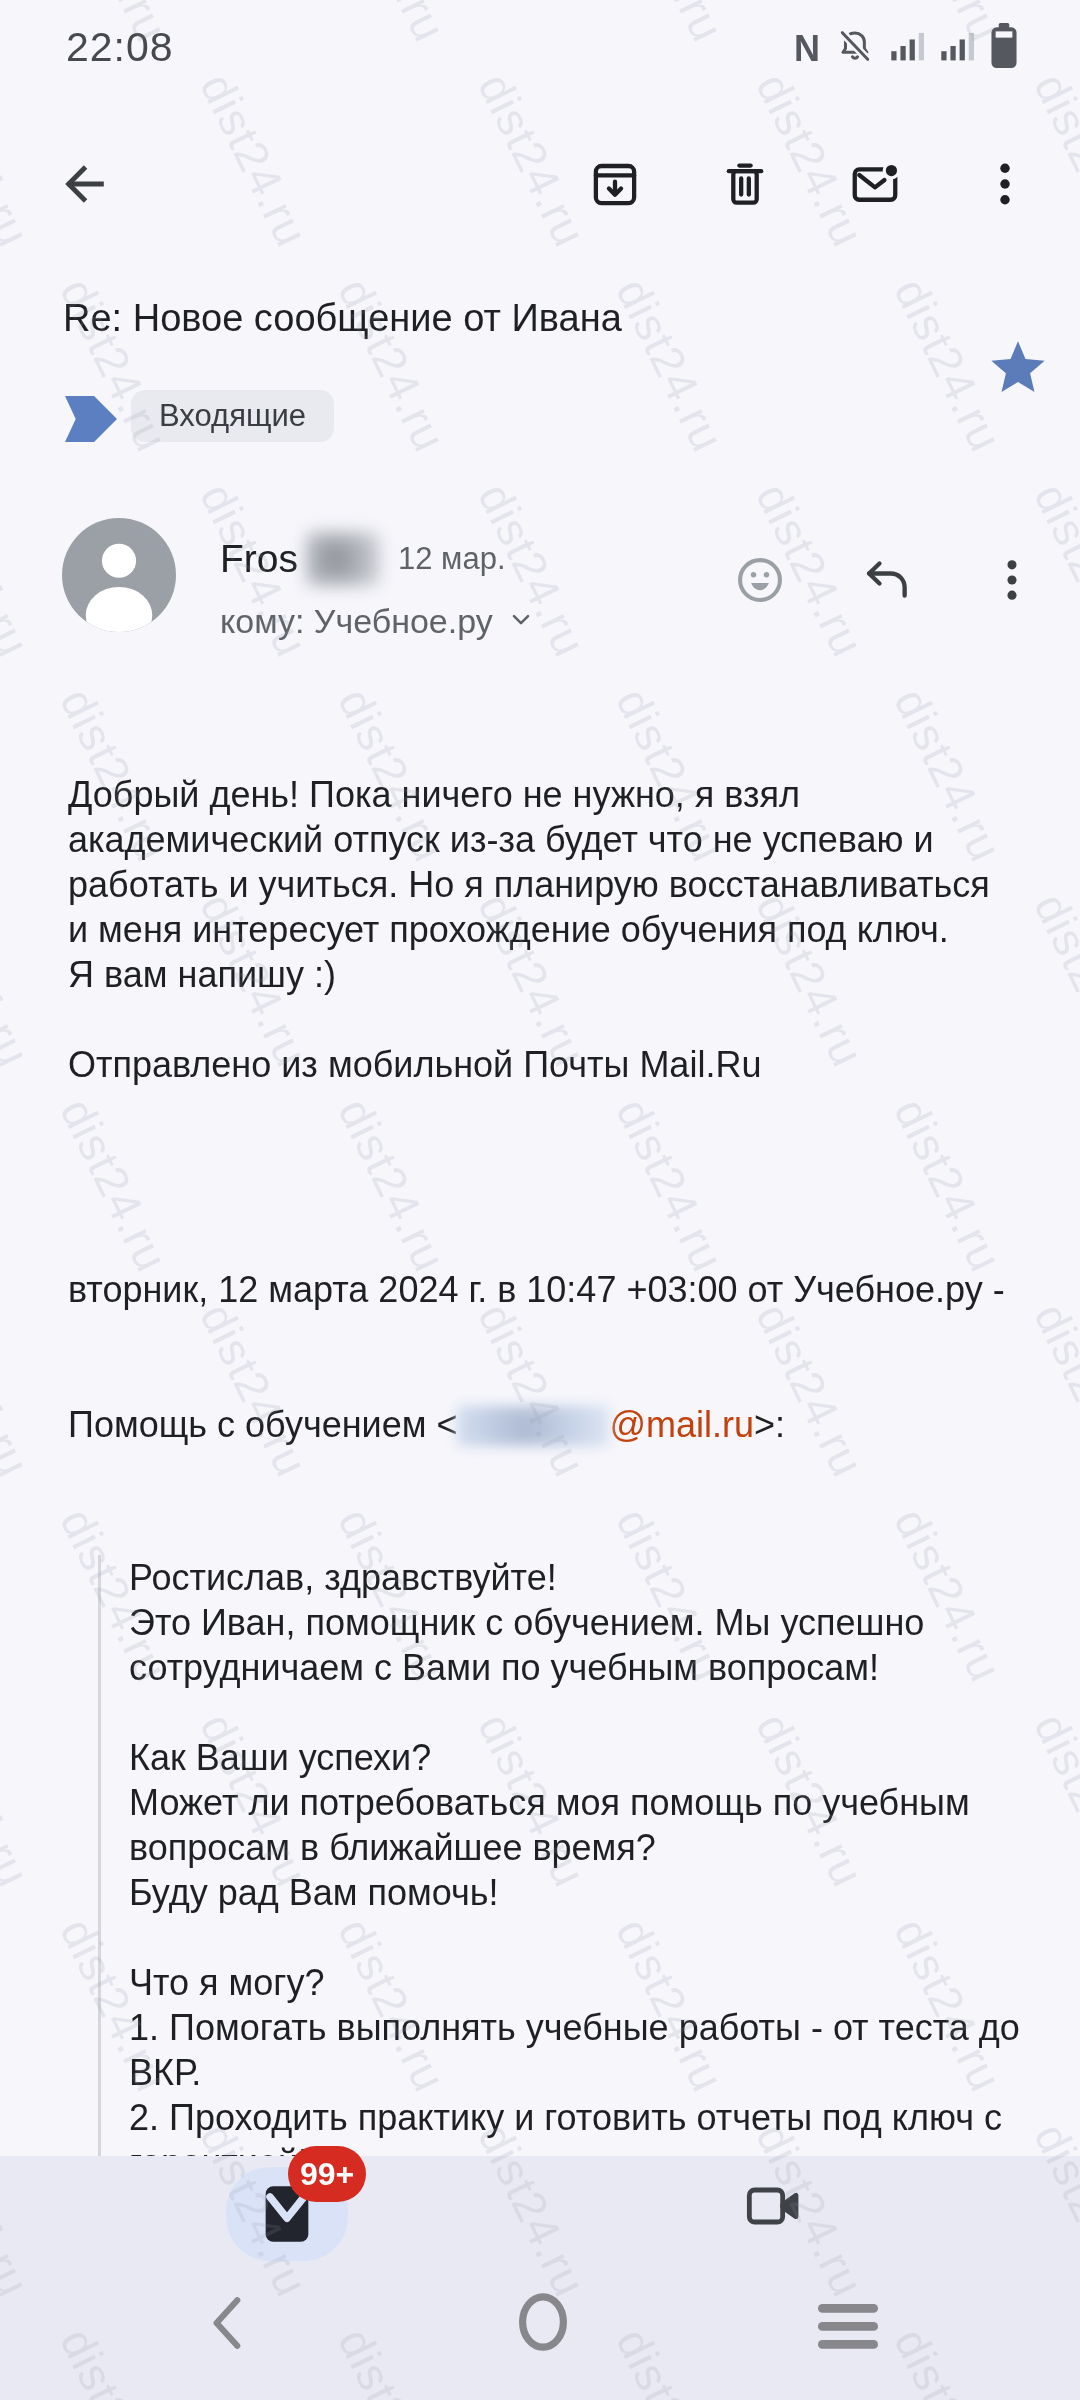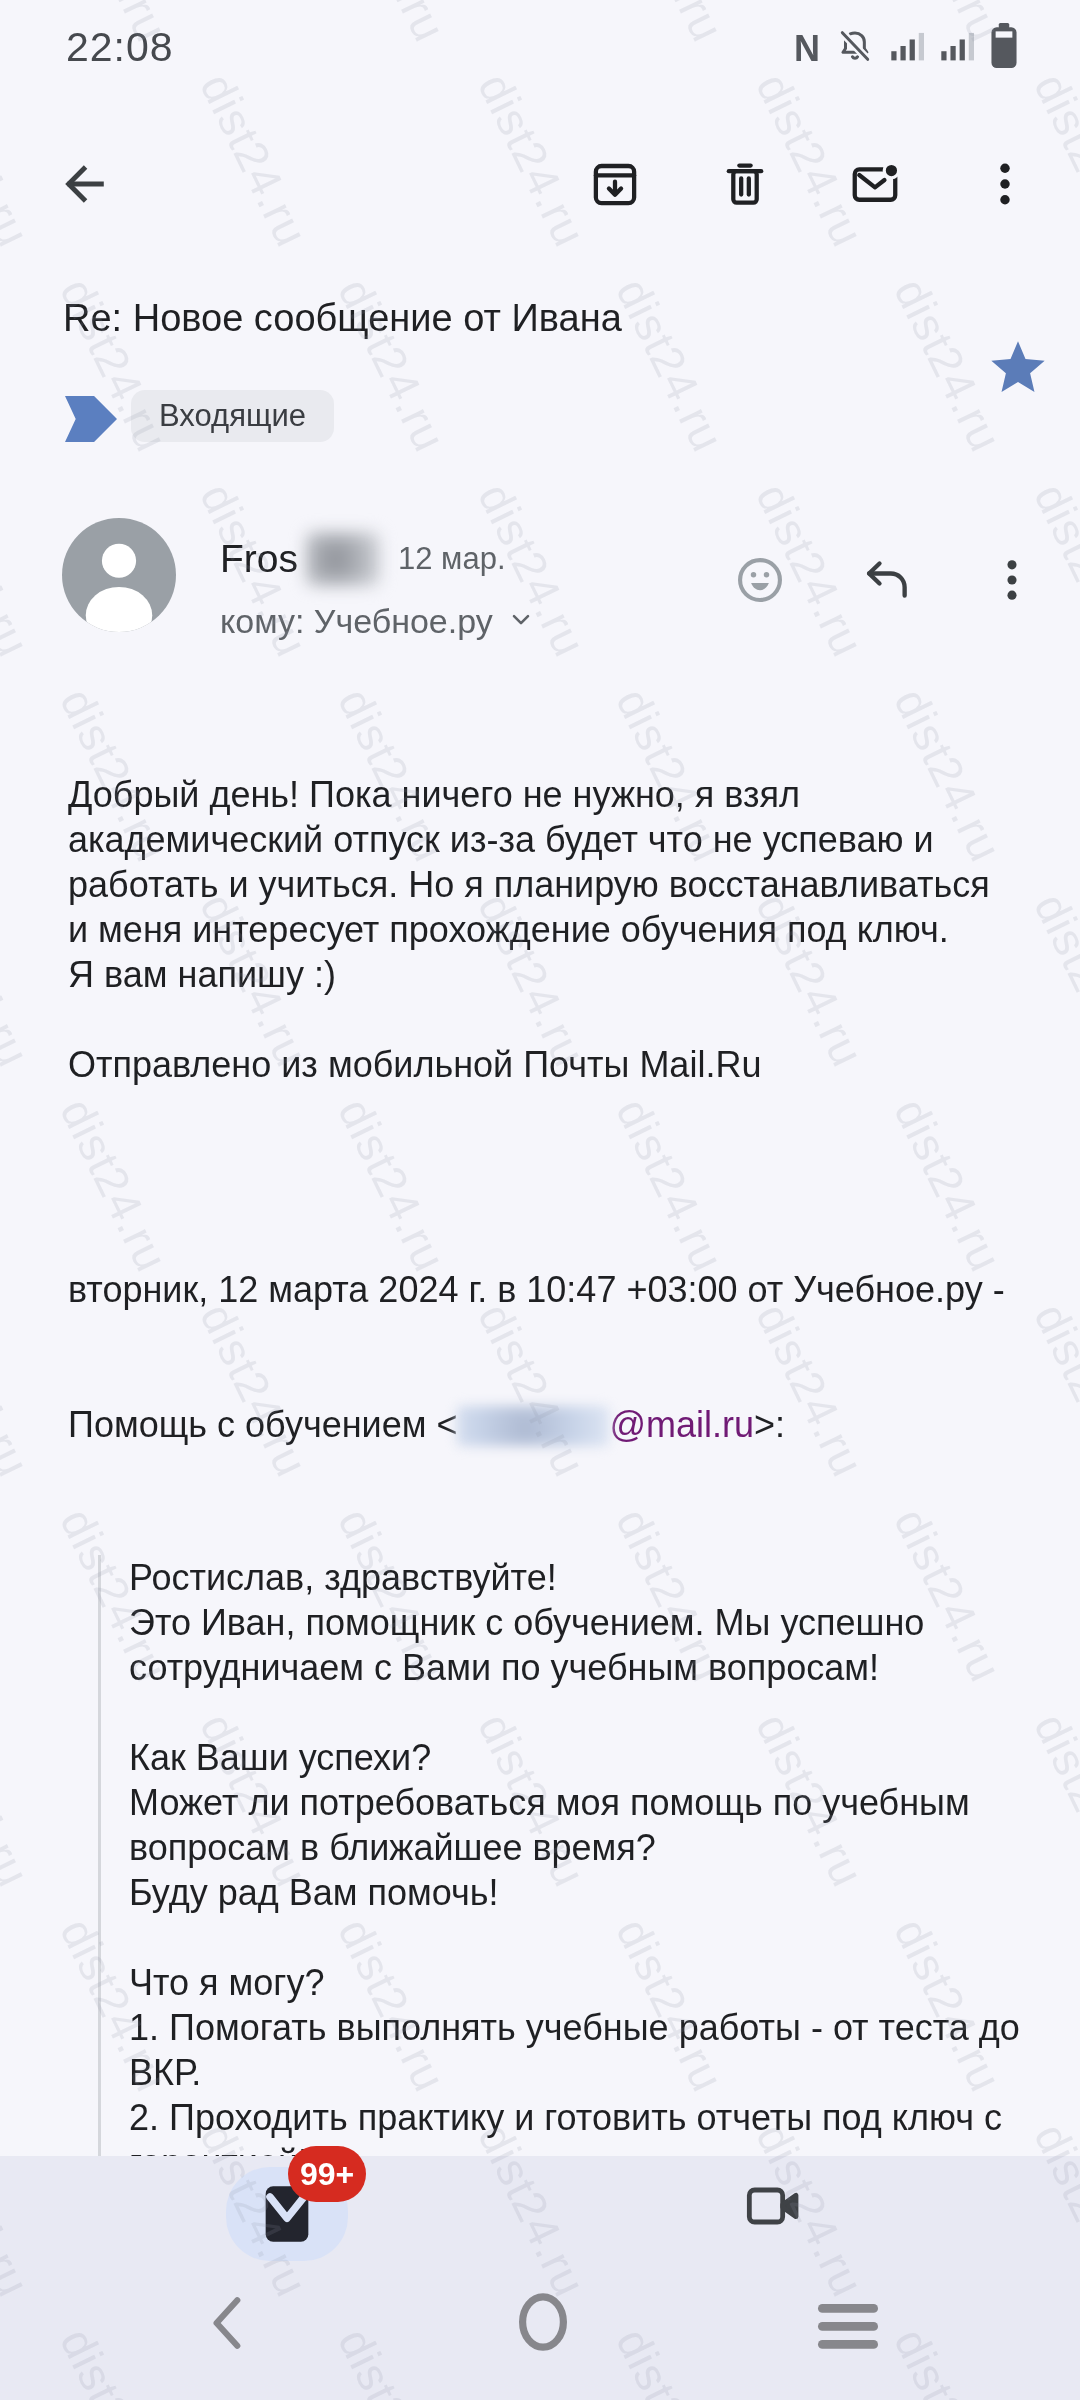--- a/index.html
+++ b/index.html
@@ -49,21 +49,21 @@
   .sender-actions .icon-btn{width:52px;height:52px;}
   
   .email-body{position:absolute;top:772px;left:68px;right:20px;bottom:0;z-index:5;
     font-size:36px;line-height:45px;color:#1f2023;overflow:hidden;}
   .lines{white-space:pre;}
   .sig{margin-top:45px;white-space:pre;}
   .datewrap{margin-top:90px;white-space:pre;}
   .dateline{height:45px;}
   .redact-email{display:inline-block;width:152px;height:40px;vertical-align:-9px;border-radius:4px;
     background:radial-gradient(circle at 45% 55%,#aebad2 0%,#c7d3e8 55%,#dde5f3 100%);filter:blur(6px);}
-  .maillink{color:#701a75;text-decoration:none;}
+  .maillink{color:#c2410c;text-decoration:none;}
   blockquote{margin:18px 0 0 30px;padding:0 0 0 28px;border-left:3px solid #d5d7dc;}
   
   .bottom-bar{position:absolute;left:0;right:0;bottom:0;height:244px;background:#e8e9f3;z-index:10;}
   .mail-pill{position:absolute;left:226px;top:11px;width:122px;height:94px;border-radius:44px;
     background:#d9e2f7;display:flex;align-items:center;justify-content:center;}
   .badge{position:absolute;left:288px;top:-10px;min-width:66px;height:56px;border-radius:28px;
     background:#d62b20;color:#ffffff;font-size:32px;font-weight:bold;display:flex;align-items:center;
     justify-content:center;padding:0 12px;}
   .cam-btn{position:absolute;left:740px;top:18px;width:64px;height:64px;}
   .nav-back{position:absolute;left:204px;top:136px;width:50px;height:62px;}

